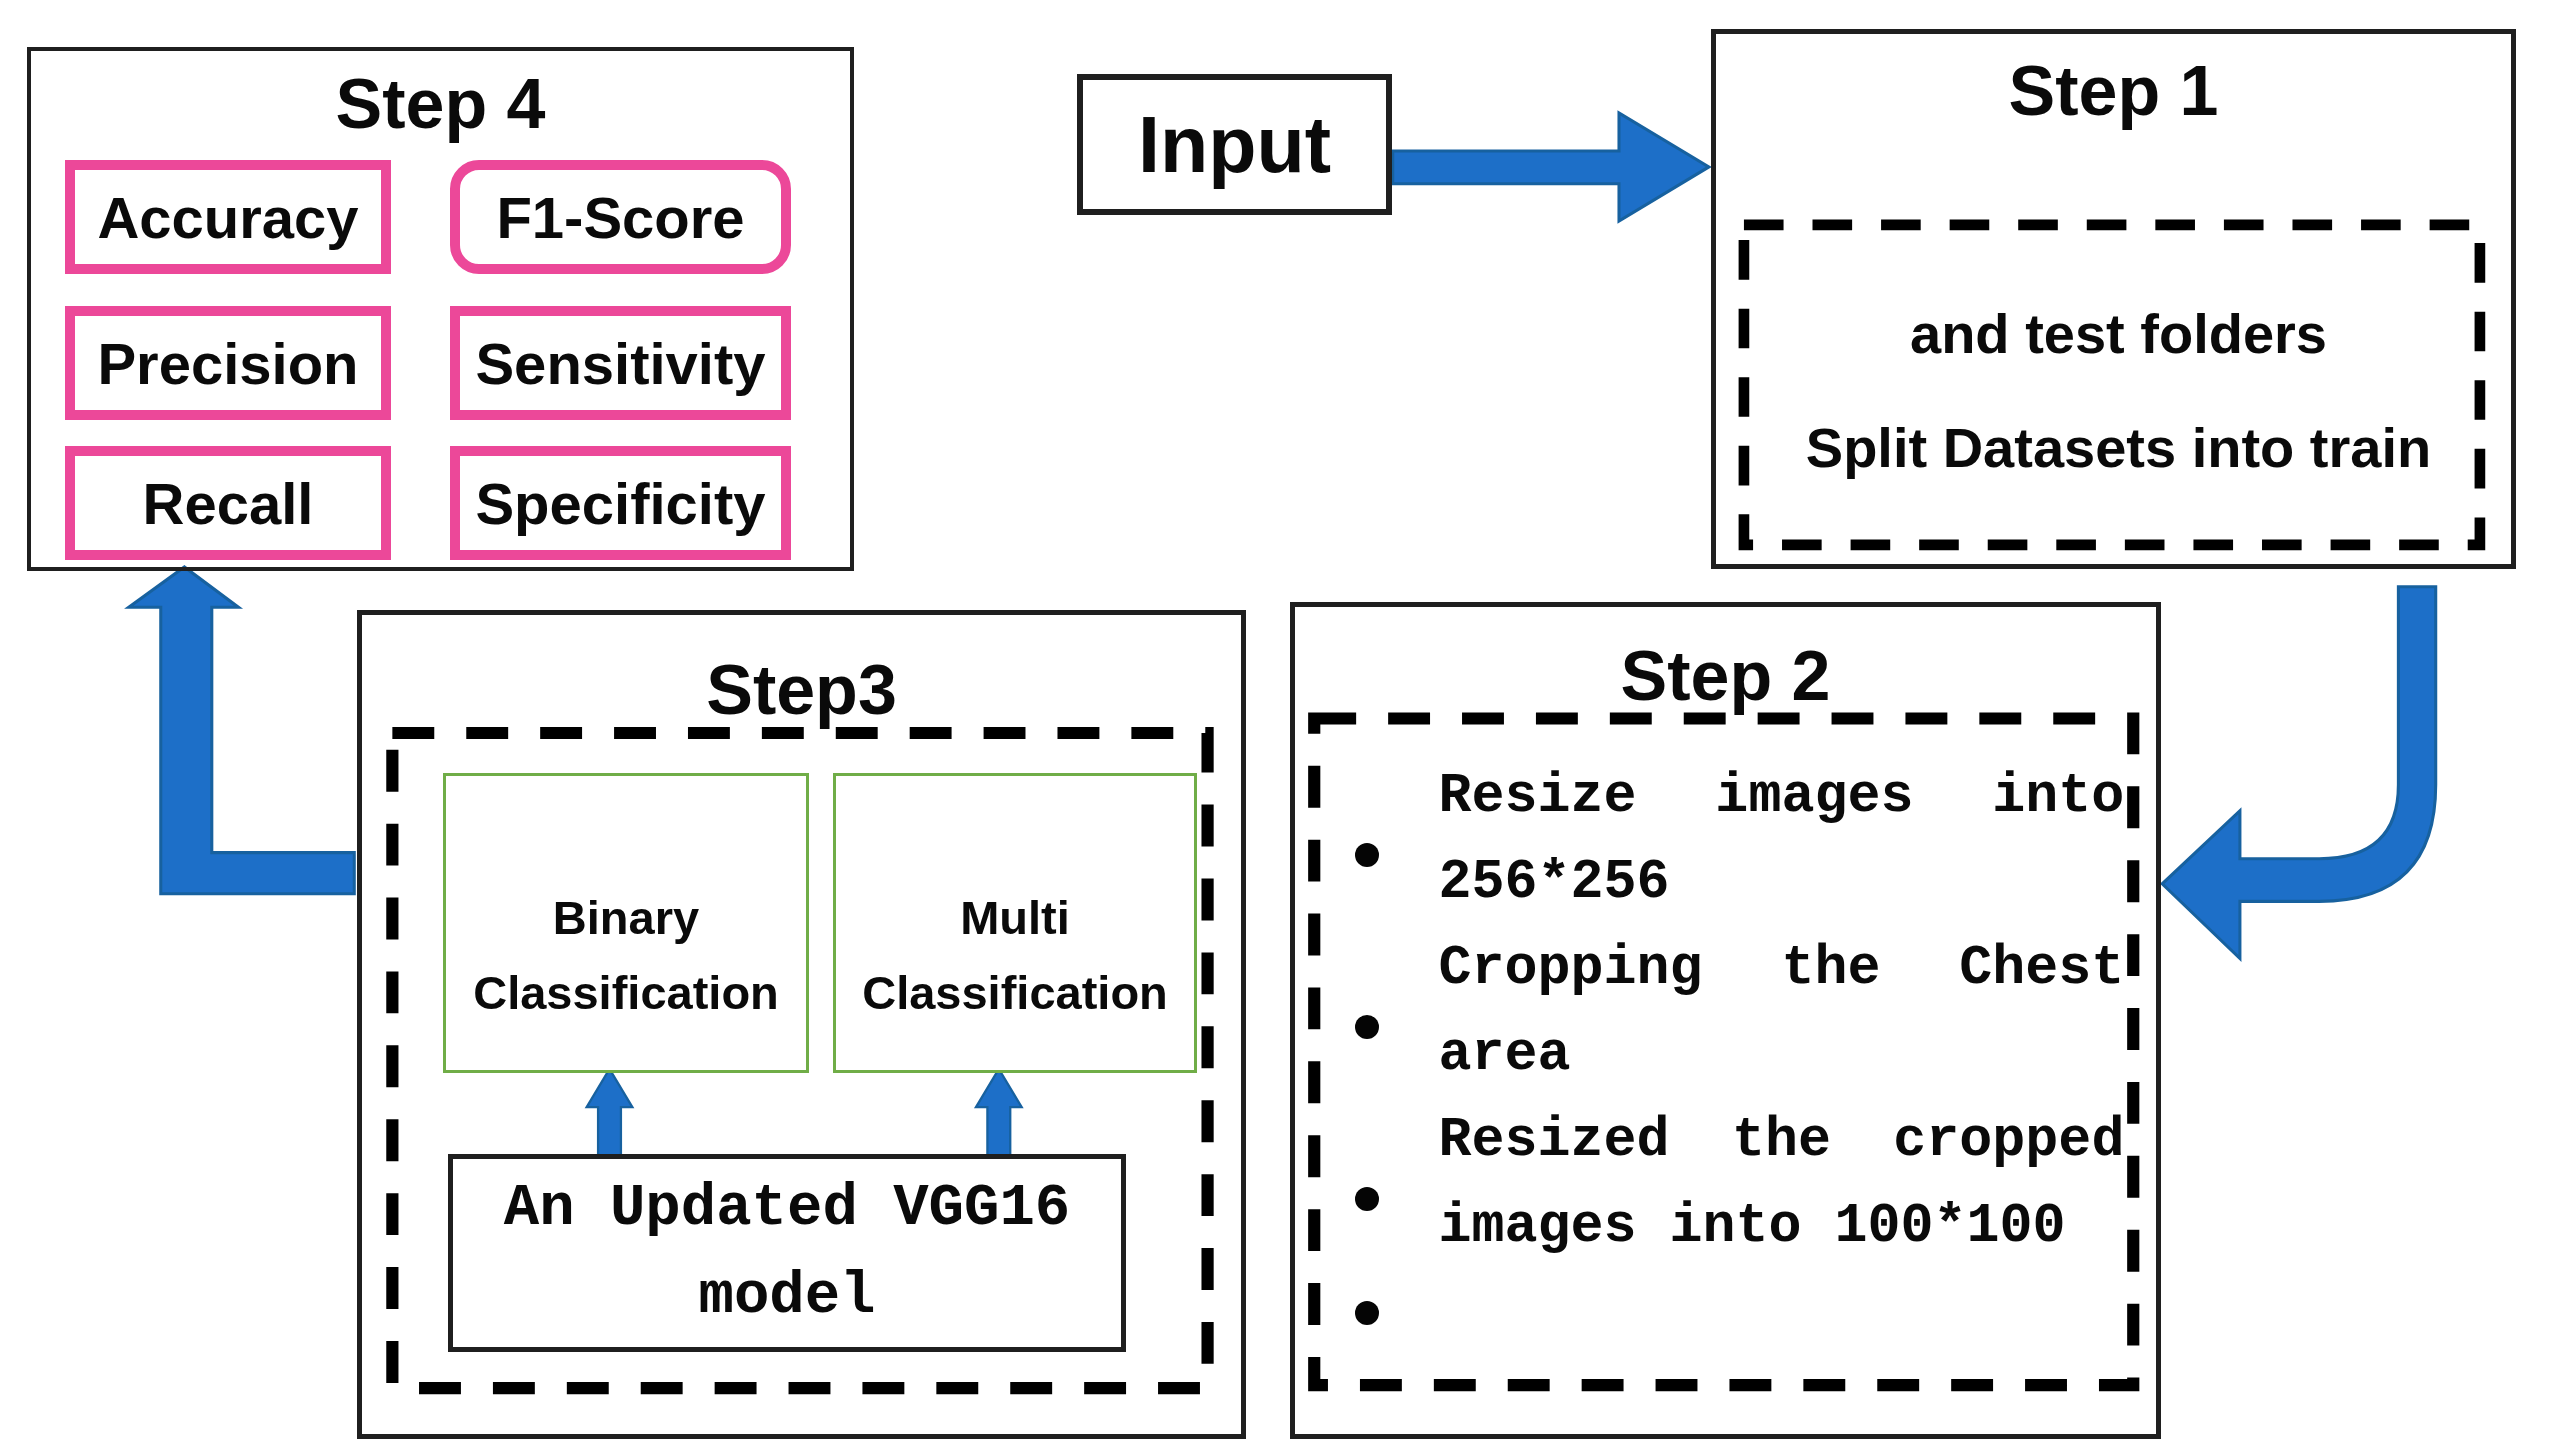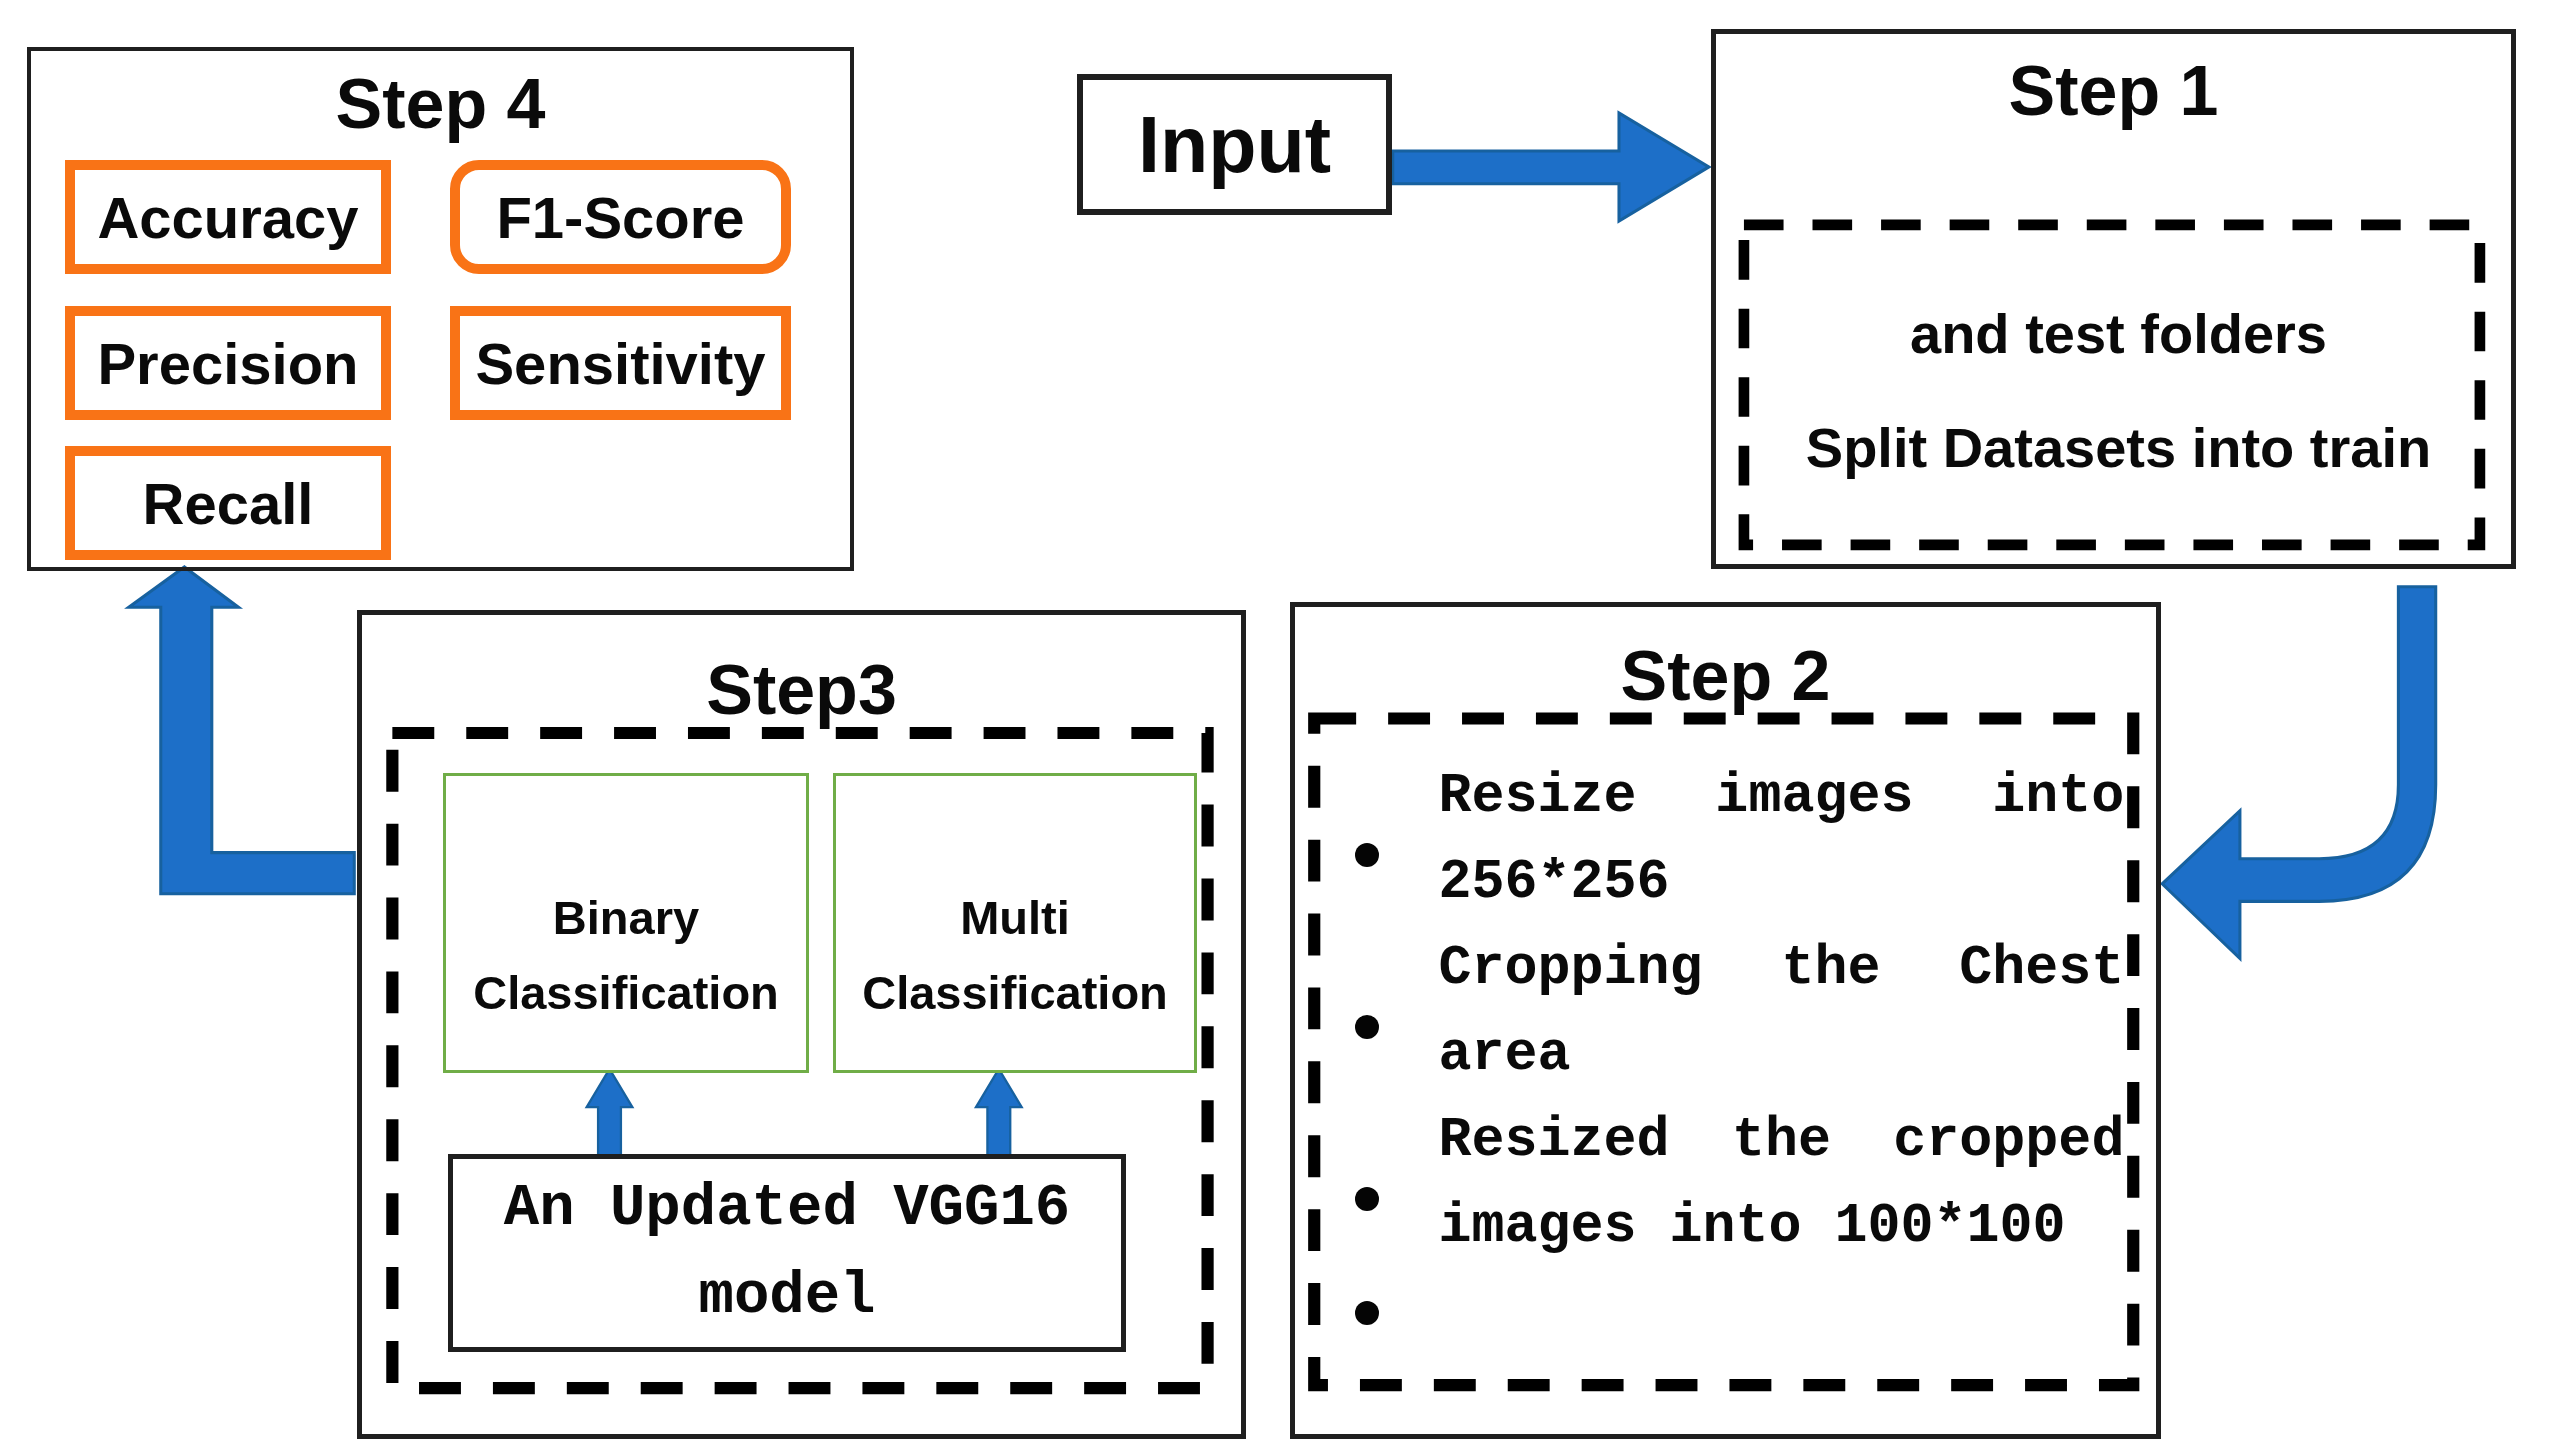--- a/index.html
+++ b/index.html
@@ -13,21 +13,21 @@
     overflow:hidden;
     padding-left:28px;
   }
   .abs{position:absolute;box-sizing:border-box;}
   #arrow-layer{position:absolute;left:0;top:0;width:2550px;height:1450px;z-index:1;}
   .solid-box{background:transparent;z-index:2;}
   .title{position:absolute;left:0;width:100%;text-align:center;font-size:70px;line-height:1.1;z-index:3;}
   
   .metric-box{
     position:absolute;box-sizing:border-box;
-    border:10px solid #f97316;
+    border:10px solid #ec4899;
     display:flex;align-items:center;justify-content:center;
     font-size:58px;background:#fff;z-index:3;
   }
   
   .split-text{
     position:absolute;left:38px;top:242px;width:729px;height:229px;
     display:flex;flex-direction:column;align-items:center;justify-content:center;
     font-size:56px;line-height:114px;text-align:center;z-index:3;
   }
   .split-text span{white-space:nowrap;display:block;}
@@ -76,20 +76,21 @@
     <polygon fill="#1d6fc8" stroke="#17619f" stroke-width="3" points="1296,1517 1296,1453 1281,1453 1311,1403 1341,1453 1326,1453 1326,1517"></polygon>
   </svg>
 
   <div class="abs solid-box outline" style="left:27px;top:47px;width:827px;height:524px;border-width:4.6px;">
     <div class="title" style="top:15.2px;">Step 4</div>
     <div class="metric-box" style="left:34px;top:109px;width:326px;height:114px;">Accuracy</div>
     <div class="metric-box" style="left:419px;top:109px;width:341px;height:114px;border-radius:29px;">F1-Score</div>
     <div class="metric-box" style="left:34px;top:255px;width:326px;height:114px;">Precision</div>
     <div class="metric-box" style="left:419px;top:255px;width:341px;height:114px;">Sensitivity</div>
     <div class="metric-box" style="left:34px;top:395px;width:326px;height:114px;">Recall</div>
+    <div class="metric-box" style="left:419px;top:395px;width:341px;height:114px;">Specificity</div>
   </div>
 
   <div class="abs input-box" style="left:1077px;top:74px;width:315px;height:141px;">
     <span>Input</span>
   </div>
 
   <div class="abs solid-box outline" style="left:1711px;top:29px;width:805px;height:540px;">
     <div class="title" style="top:19px;">Step 1</div>
     <div class="split-text">
       <span>and test folders</span>

